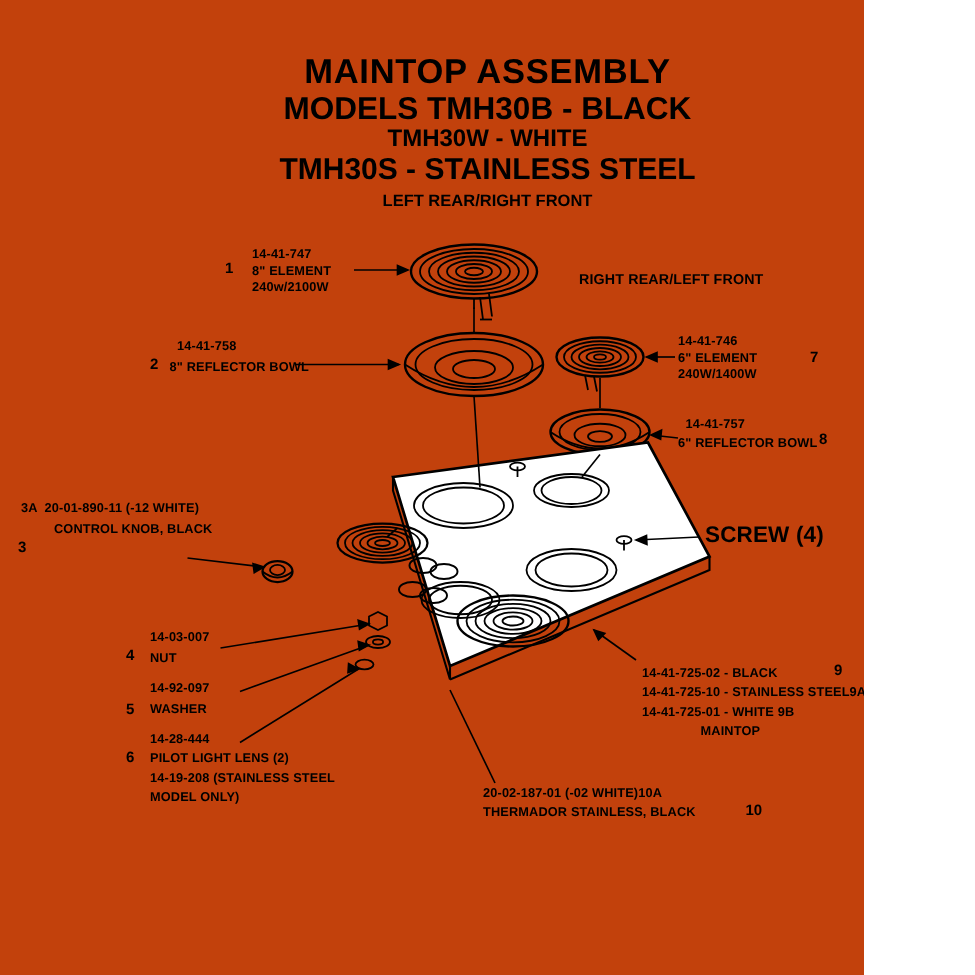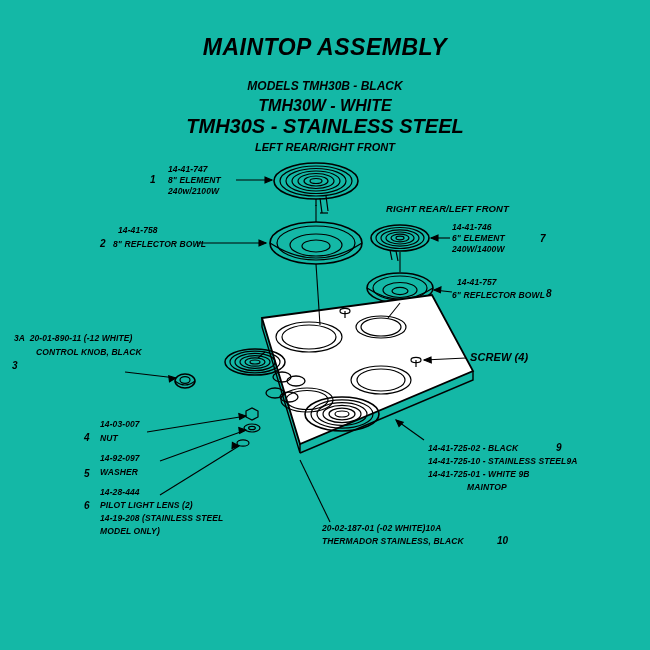--- a/index.html
+++ b/index.html
@@ -2,47 +2,46 @@
 <html><head>
 <meta charset="utf-8">
 <style>
   html, body {
     margin: 0;
     padding: 0;
     background: #ffffff;
   }
   #page {
     position: relative;
-    width: 650px;
+    width: 576px;
     height: 650px;
-    background: #14b8a6;
+    background: #c2410c;
     overflow: hidden;
     font-family: "Liberation Sans", sans-serif;
     color: #000000;
-    font-style: italic;
   }
   
   .title-block {
     position: absolute;
     top: 34px;
     left: 0;
     width: 650px;
     text-align: center;
   }
   .t1 {
     font-size: 23px;
     font-weight: bold;
     letter-spacing: 0.5px;
     line-height: 26px;
   }
   .t2 {
-    font-size: 12px;
+    font-size: 21px;
     font-weight: bold;
     line-height: 20px;
-    margin-top: 16px;
+    margin-top: 3px;
   }
   .t3 {
     font-size: 16px;
     font-weight: bold;
     line-height: 20px;
   }
   .t4 {
     font-size: 20px;
     font-weight: bold;
     line-height: 20px;
@@ -234,41 +233,41 @@
       <path d="M330 522 L300 460"></path>
 
       <path d="M316 205 L316 222" stroke-dasharray="0"></path>
       <path d="M316 264 L320 325"></path>
       <path d="M400 252 L400 272"></path>
       <path d="M400 303 L388 318"></path>
       <path d="M265 352 L258 358"></path>
     </g>
   </svg>
 
-  <div class="lbl" style="left:374px; top:204px; font-size:9.5px;padding-left:12px;">RIGHT REAR/LEFT FRONT</div>
+  <div class="lbl" style="left:374px; top:182px; font-size:9.5px;padding-left:12px;">RIGHT REAR/LEFT FRONT</div>
 
   <div class="num" style="left:150px; top:174px;">1</div>
   <div class="lbl" style="left:168px; top:164px;">14-41-747</div>
   <div class="lbl" style="left:168px; top:175px;">8" ELEMENT</div>
   <div class="lbl" style="left:168px; top:186px;">240w/2100W</div>
 
   <div class="num" style="left:100px; top:238px;">2</div>
   <div class="lbl" style="left:118px; top:225px;">14-41-758</div>
   <div class="lbl" style="left:113px; top:239px;">8" REFLECTOR BOWL</div>
 
   <div class="num" style="left:540px; top:233px;">7</div>
   <div class="lbl" style="left:452px; top:222px;">14-41-746</div>
   <div class="lbl" style="left:452px; top:233px;">6" ELEMENT</div>
   <div class="lbl" style="left:452px; top:244px;">240W/1400W</div>
 
   <div class="num" style="left:546px; top:288px;">8</div>
   <div class="lbl" style="left:457px; top:277px;">14-41-757</div>
   <div class="lbl" style="left:452px; top:290px;">6" REFLECTOR BOWL</div>
 
-  <div class="lbl" style="left:470px; top:352px; font-size:11px;">SCREW (4)</div>
+  <div class="lbl" style="left:470px; top:352px; font-size:15px;">SCREW (4)</div>
 
   <div class="num" style="left:12px; top:360px;">3</div>
   <div class="lbl" style="left:14px; top:333px;">3A  20-01-890-11 (-12 WHITE)</div>
   <div class="lbl" style="left:36px; top:347px;">CONTROL KNOB, BLACK</div>
 
   <div class="num" style="left:84px; top:432px;">4</div>
   <div class="lbl" style="left:100px; top:419px;">14-03-007</div>
   <div class="lbl" style="left:100px; top:433px;">NUT</div>
 
   <div class="num" style="left:84px; top:468px;">5</div>

